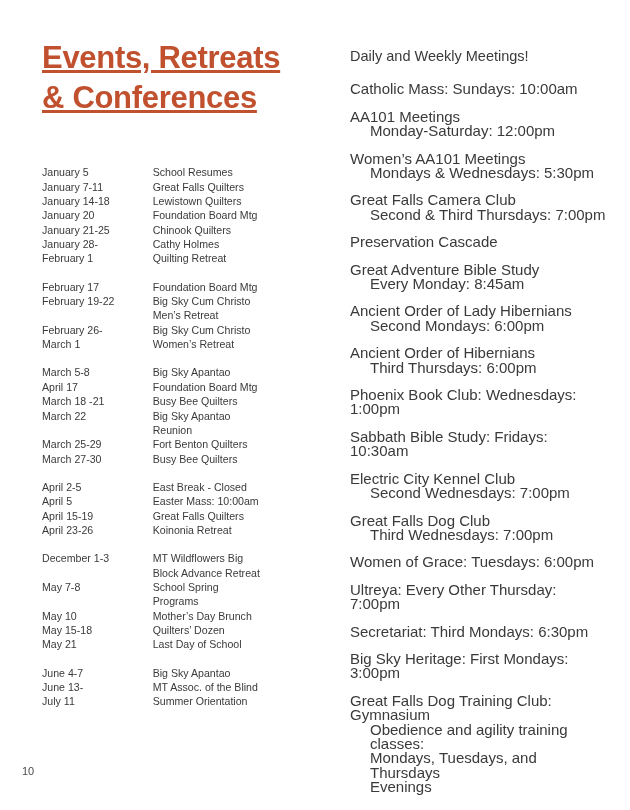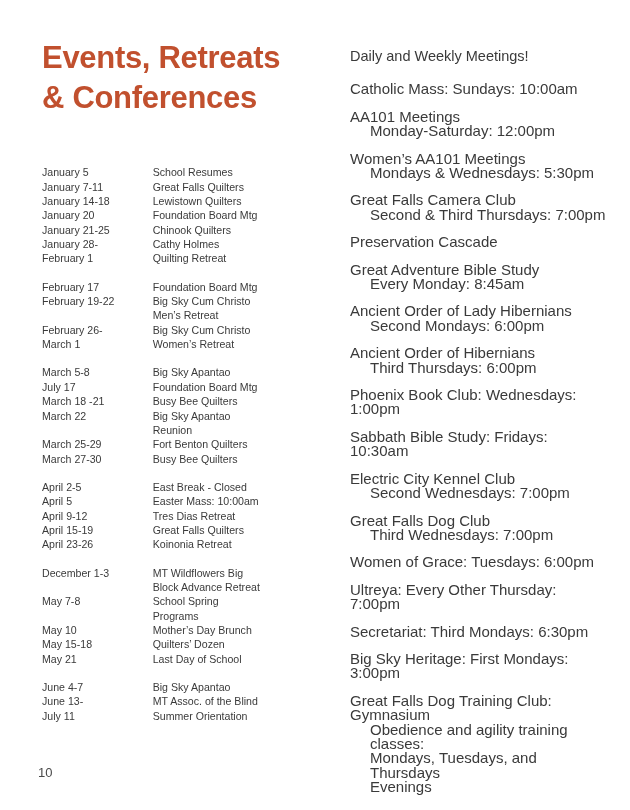--- a/index.html
+++ b/index.html
@@ -30,20 +30,21 @@
   }
 
   .title {
     color: #c1502e;
     font-size: 31px;
     font-weight: bold;
     line-height: 1.28;
     letter-spacing: -0.3px;
     margin: 0 0 20px 0;
     white-space: pre-line;
+    text-decoration: underline;
   }
 
   .events-table {
     border-collapse: collapse;
     width: 100%;
     margin-top: 48px;
   }
   .events-table td {
     vertical-align: top;
     font-size: 10.6px;
@@ -91,23 +92,23 @@
   .meeting .m-sub {
     padding-left: 20px;
     white-space: pre-line;
   }
   .meeting.big-gap {
   }
 
   
   .page-number {
     position: absolute;
-    left: 38px;
+    left: 22px;
     top: 765px;
-    font-size: 13px;
+    font-size: 11px;
     color: #4a4a4a;
   }
 </style>
 </head>
 <body>
 
 <div class="page">
 
   <div class="col-left">
     <h1 class="title">Events, Retreats
@@ -161,21 +162,21 @@
           </tr>
           <tr class="group-gap">
             <td></td>
             <td></td>
           </tr>
           <tr>
             <td class="ev-date">March 5-8</td>
             <td class="ev-desc">Big Sky Apantao</td>
           </tr>
           <tr>
-            <td class="ev-date">July 17</td>
+            <td class="ev-date">April 17</td>
             <td class="ev-desc">Foundation Board Mtg</td>
           </tr>
           <tr>
             <td class="ev-date">March 18 -21</td>
             <td class="ev-desc">Busy Bee Quilters</td>
           </tr>
           <tr>
             <td class="ev-date">March 22</td>
             <td class="ev-desc">Big Sky Apantao
 Reunion</td>
@@ -192,24 +193,20 @@
             <td></td>
             <td></td>
           </tr>
           <tr>
             <td class="ev-date">April 2-5</td>
             <td class="ev-desc">East Break - Closed</td>
           </tr>
           <tr>
             <td class="ev-date">April 5</td>
             <td class="ev-desc">Easter Mass: 10:00am</td>
-          </tr>
-          <tr>
-            <td class="ev-date">April 9-12</td>
-            <td class="ev-desc">Tres Dias Retreat</td>
           </tr>
           <tr>
             <td class="ev-date">April 15-19</td>
             <td class="ev-desc">Great Falls Quilters</td>
           </tr>
           <tr>
             <td class="ev-date">April 23-26</td>
             <td class="ev-desc">Koinonia Retreat</td>
           </tr>
           <tr class="group-gap">

